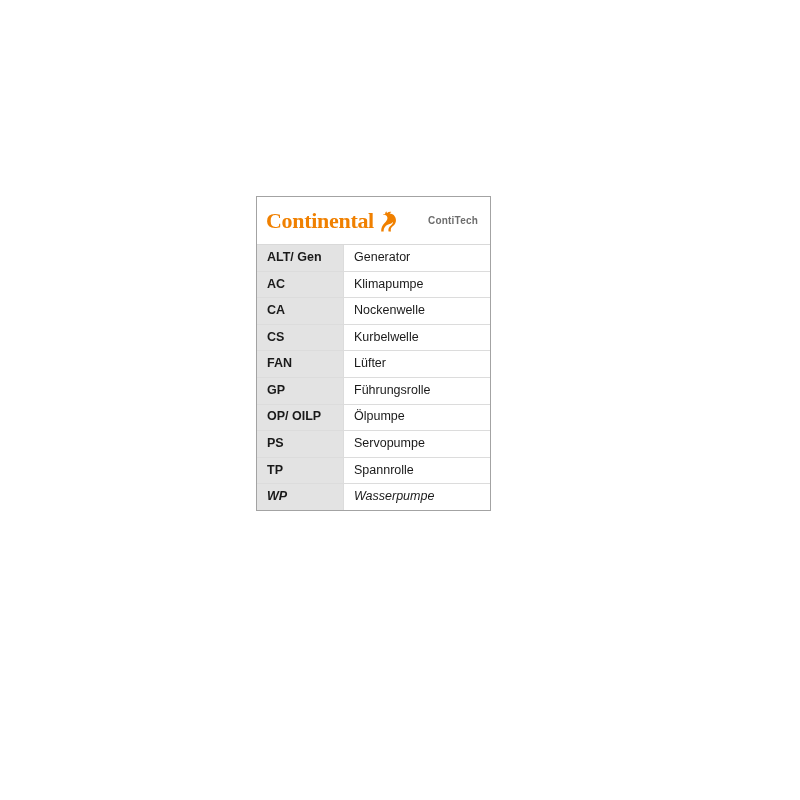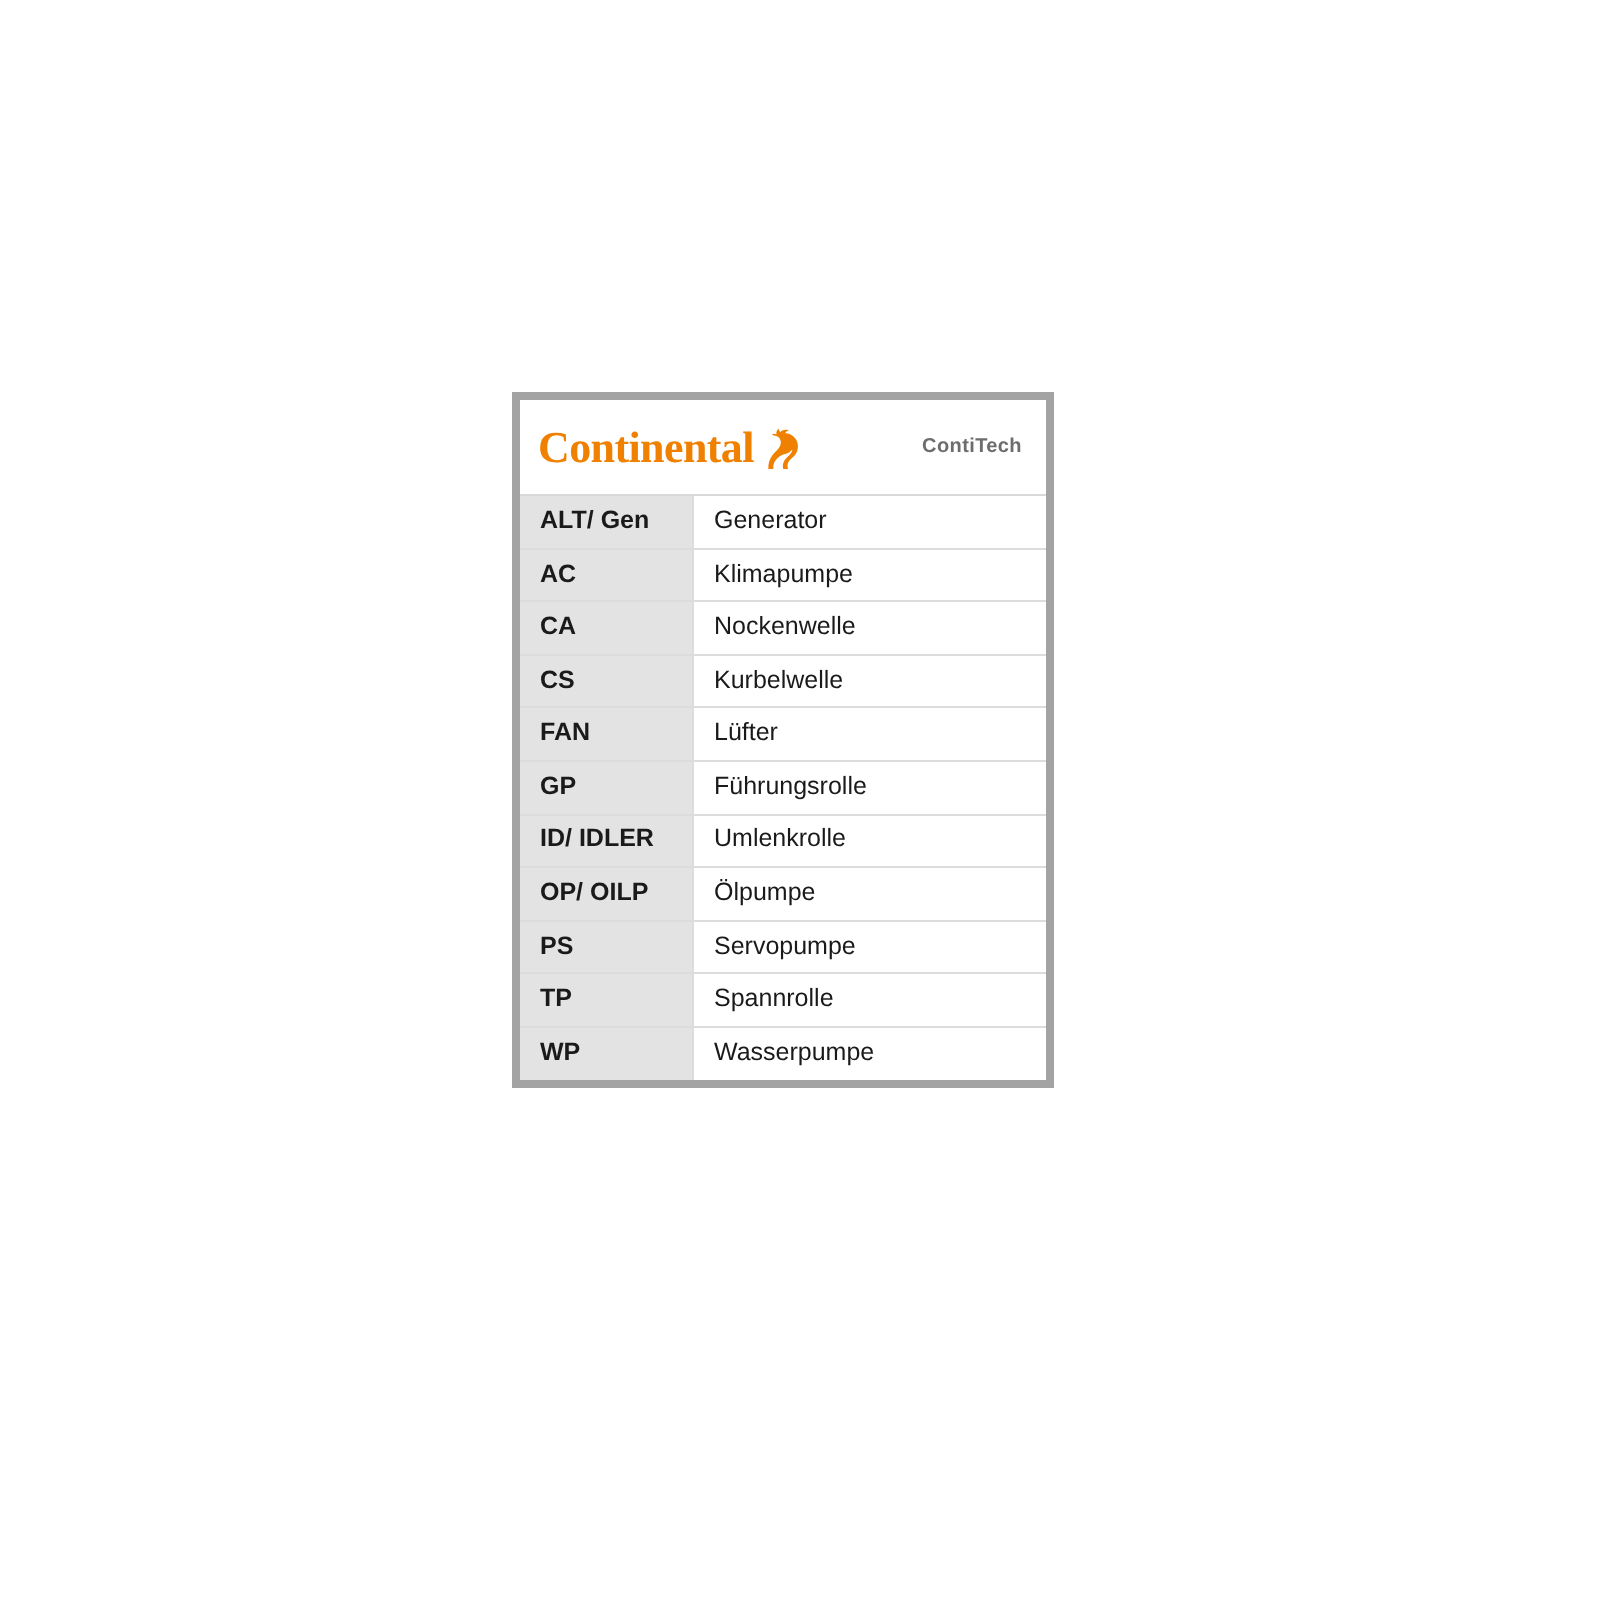--- a/index.html
+++ b/index.html
@@ -14,23 +14,23 @@
     position: relative;
     width: 800px;
     height: 800px;
     background: #ffffff;
     overflow: hidden;
   }
   .legend-card {
     position: absolute;
     left: 256px;
     top: 196px;
-    width: 271px;
+    width: 235px;
     background: #ffffff;
-    border: 4px solid #a3a3a3;
+    border: 1px solid #a3a3a3;
     box-sizing: border-box;
   }
   .brand-header {
     display: flex;
     align-items: center;
     justify-content: space-between;
     height: 48px;
     padding: 0 10px 0 9px;
     box-sizing: border-box;
     border-bottom: 1px solid #d9d9d9;
@@ -76,20 +76,21 @@
     border-bottom: 1px solid #dcdcdc;
     font-size: 12.5px;
     color: #1a1a1a;
     padding: 0 0 0 10px;
     vertical-align: middle;
     line-height: 1.1;
     height: 25.6px;
   }
   table.legend tr:last-child td {
     border-bottom: none;
+    font-style: italic;
   }
   td.abbr {
     width: 76px;
     background: #e3e3e3;
     font-weight: bold;
     border-right: 1px solid #dcdcdc;
     color: #111111;
   }
   td.term {
     background: #ffffff;
@@ -133,24 +134,20 @@
         </tr>
         <tr>
           <td class="abbr">FAN</td>
           <td class="term">Lüfter</td>
         </tr>
         <tr>
           <td class="abbr">GP</td>
           <td class="term">Führungsrolle</td>
         </tr>
         <tr>
-          <td class="abbr">ID/ IDLER</td>
-          <td class="term">Umlenkrolle</td>
-        </tr>
-        <tr>
           <td class="abbr">OP/ OILP</td>
           <td class="term">Ölpumpe</td>
         </tr>
         <tr>
           <td class="abbr">PS</td>
           <td class="term">Servopumpe</td>
         </tr>
         <tr>
           <td class="abbr">TP</td>
           <td class="term">Spannrolle</td>

